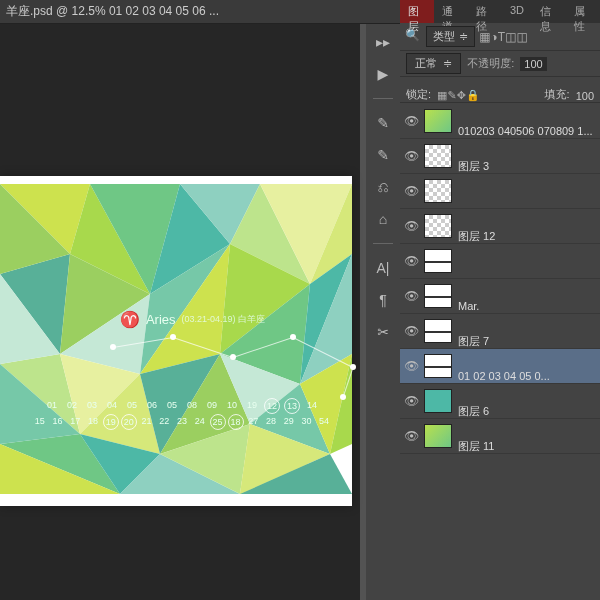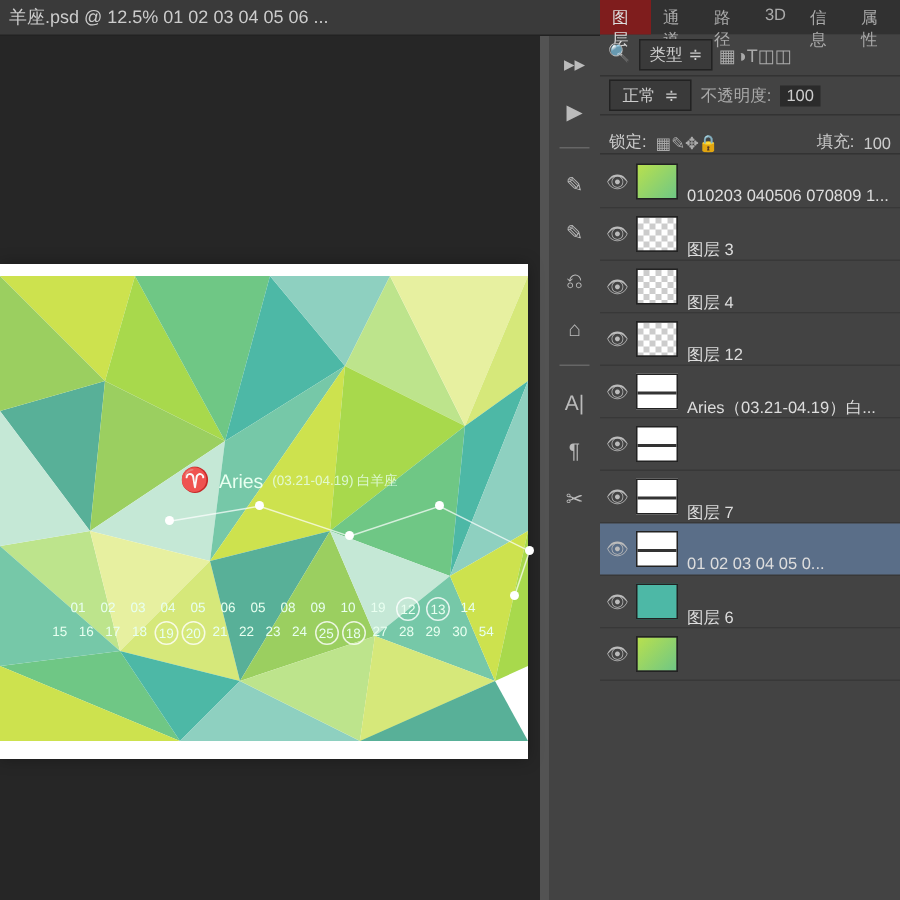--- a/index.html
+++ b/index.html
@@ -211,39 +211,38 @@
         <div class="lname">010203 040506 070809 1...</div>
       </div>
       <div class="lrow">
         <div class="vis">👁</div>
         <div class="thumb chk"></div>
         <div class="lname">图层 3</div>
       </div>
       <div class="lrow">
         <div class="vis">👁</div>
         <div class="thumb chk"></div>
-        <div class="lname">图层 4</div>
       </div>
       <div class="lrow">
         <div class="vis">👁</div>
         <div class="thumb chk"></div>
         <div class="lname">图层 12</div>
       </div>
       <div class="lrow">
         <div class="vis">👁</div>
         <div class="thumb" style="background: rgb(255, 255, 255);">
           <div style="height:2px;background:#333;margin-top:11px"></div>
         </div>
-        <div class="lname">Aries（03.21-04.19）白...</div>
-      </div>
-      <div class="lrow">
-        <div class="vis">👁</div>
-        <div class="thumb" style="background: rgb(255, 255, 255);">
-          <div style="height:2px;background:#333;margin-top:11px"></div>
-        </div>
+      </div>
+      <div class="lrow">
+        <div class="vis">👁</div>
+        <div class="thumb" style="background: rgb(255, 255, 255);">
+          <div style="height:2px;background:#333;margin-top:11px"></div>
+        </div>
+        <div class="lname">Mar.</div>
       </div>
       <div class="lrow">
         <div class="vis">👁</div>
         <div class="thumb" style="background: rgb(255, 255, 255);">
           <div style="height:2px;background:#333;margin-top:11px"></div>
         </div>
         <div class="lname">图层 7</div>
       </div>
       <div class="lrow sel">
         <div class="vis">👁</div>
@@ -253,15 +252,16 @@
         <div class="lname">01  02  03  04  05  0...</div>
       </div>
       <div class="lrow">
         <div class="vis">👁</div>
         <div class="thumb" style="background: rgb(77, 184, 166);"></div>
         <div class="lname">图层 6</div>
       </div>
       <div class="lrow">
         <div class="vis">👁</div>
         <div class="thumb" style="background: linear-gradient(135deg, rgb(184, 224, 78), rgb(111, 199, 133));"></div>
+        <div class="lname">图层 11</div>
       </div>
     </div>
 </div>
 
 </body></html>

